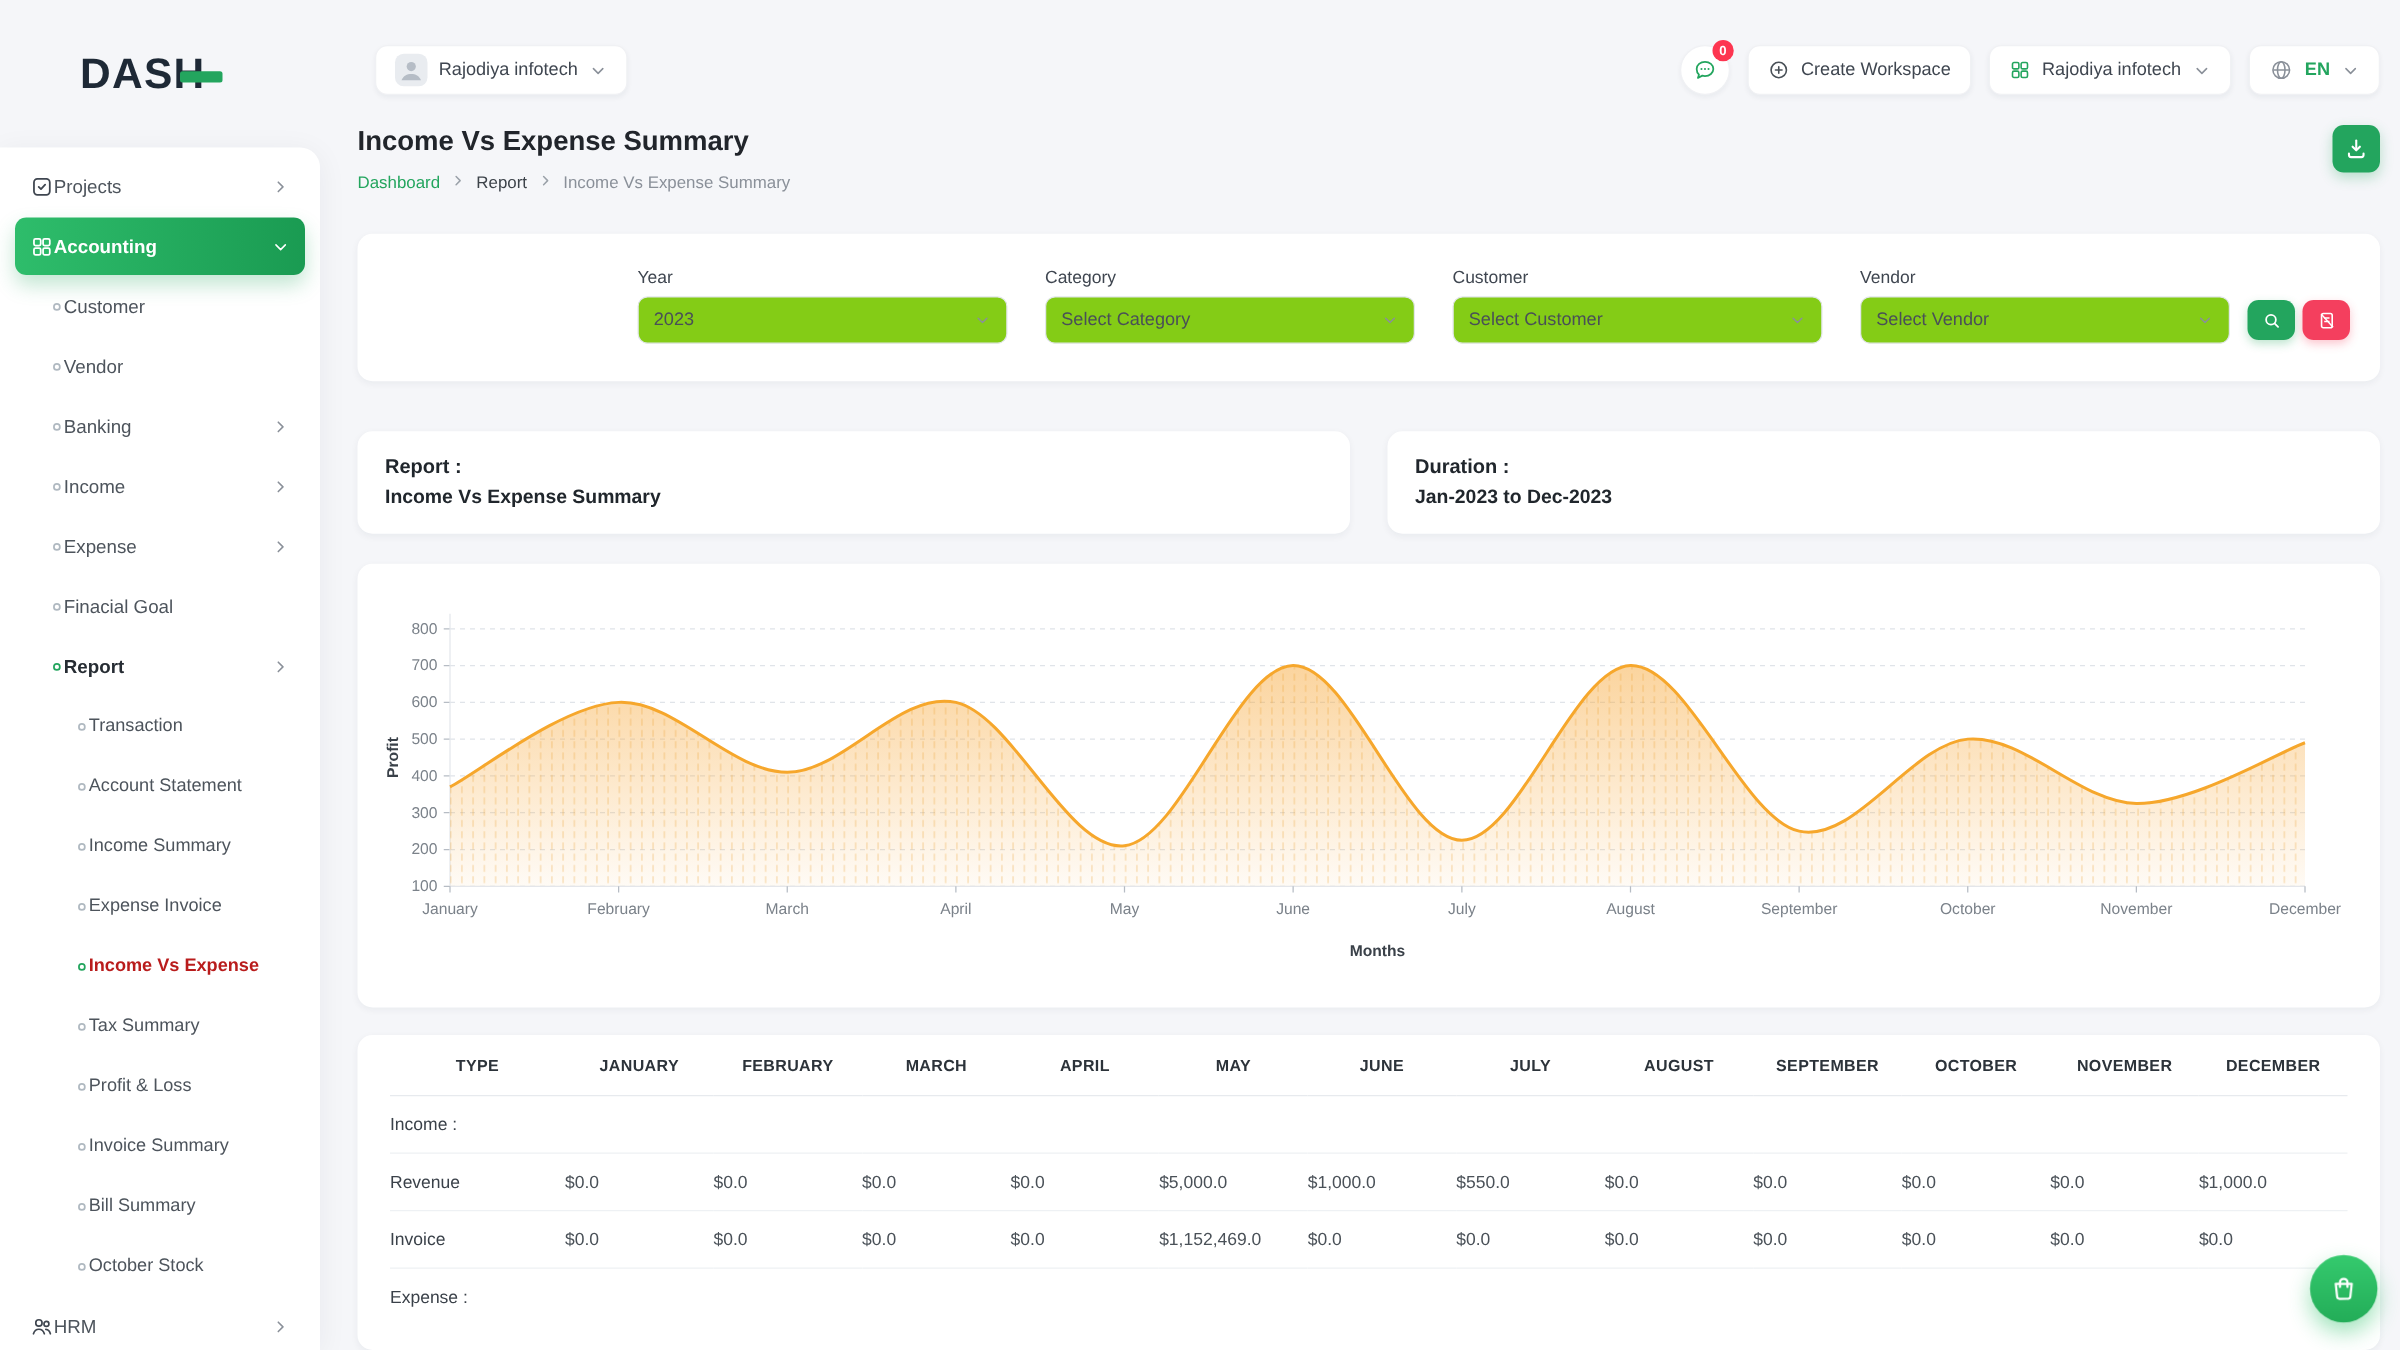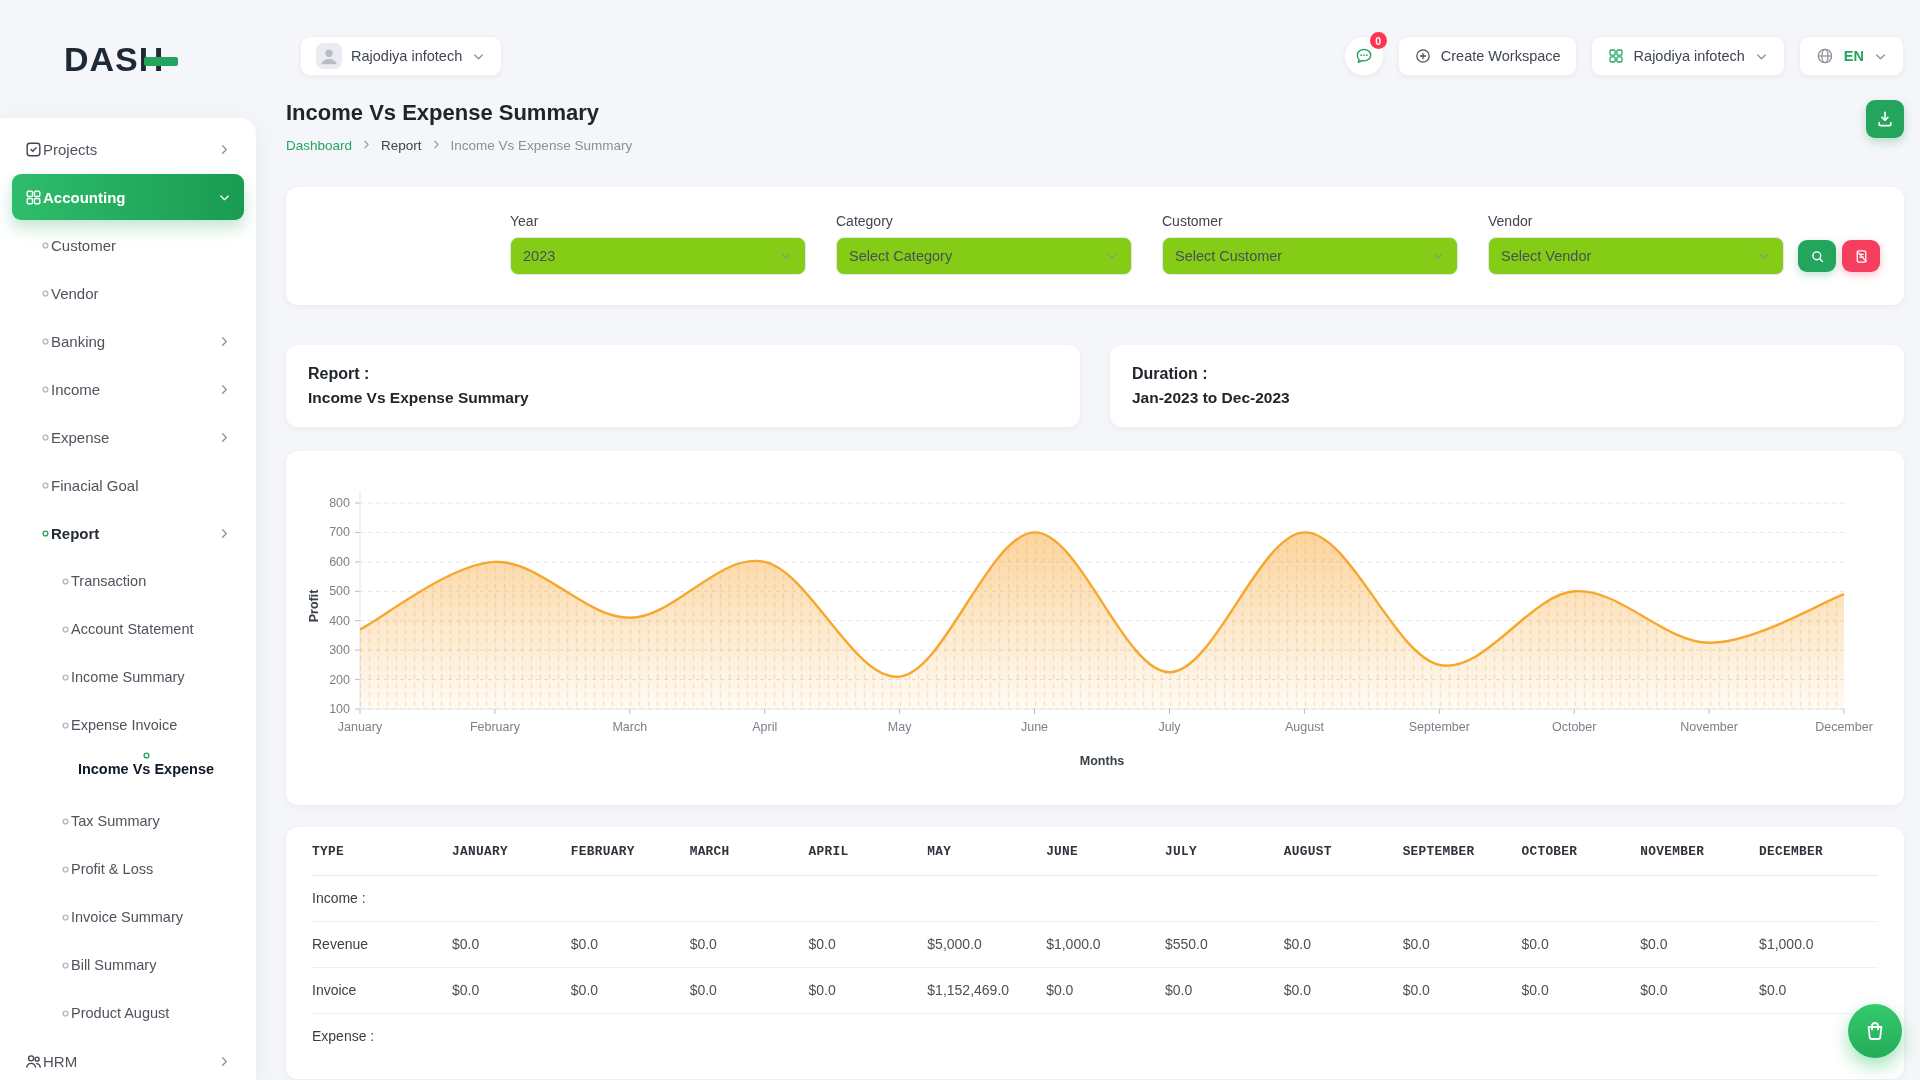--- a/index.html
+++ b/index.html
@@ -18,21 +18,21 @@
   .nav-item.level-1 { padding-left:28px; }
   .nav-item.level-2 { padding-left:48px; font-size:14.5px; }
   .nav-item .nav-chevron { margin-left:auto; color:#8a9099; display:flex; }
   .nav-icon { display:flex; color:#3f4650; }
   .nav-bullet { display:flex; color:#b0b9c1; }
   .nav-bullet.green { color:#23a55e; }
   .nav-item.active-pill { background:linear-gradient(90deg,#2ebd6b,#1a9b52); color:#fff; font-weight:600;
                           box-shadow:0 8px 16px rgba(35,165,94,.28); }
   .nav-item.active-pill .nav-icon, .nav-item.active-pill .nav-chevron { color:#fff; }
   .nav-item.expanded { color:#262c33; font-weight:600; }
-  .nav-item.active-link { color:#0f172a; font-weight:600;flex-direction:column; }
+  .nav-item.active-link { color:#b91c1c; font-weight:600; }
 
   
   .main { margin-left:256px; width:1664px; padding:0 16px 0 30px; }
 
   .topbar { margin-top:36px; display:flex; justify-content:space-between; align-items:center; }
   .topbar-right { display:flex; align-items:center; gap:14px; }
   .pill { display:flex; align-items:center; gap:9px; background:#fff; border-radius:10px; height:40px;
           padding:0 15px; font-size:14.5px; color:#3f4650; border:1px solid #f0f1f4;
           box-shadow:0 2px 4px rgba(20,30,50,.05); cursor:pointer; }
   .workspace-pill { margin-left:14px; }
@@ -76,22 +76,22 @@
   .summary-title { font-size:16px; font-weight:700; color:#20262c; }
   .summary-value { margin-top:6px; font-size:15.5px; font-weight:600; color:#20262c; }
 
   .chart-card { margin-top:24px; padding:18px 12px 14px 16px; }
   svg text { font-family:"Liberation Sans", sans-serif; }
   .tick { font-size:12.5px; fill:#7b828a; }
   .axis-label { font-size:12.5px; font-weight:bold; fill:#3a4149; }
 
   .table-card { margin-top:22px; padding:2px 26px 20px; overflow:hidden; }
   table { width:100%; border-collapse:collapse; table-layout:fixed; }
-  th { text-align:left; height:46px; font-size:12.8px; font-weight:700; color:#2c333a;
-       letter-spacing:.3px; border-bottom:1px solid #e7eaee;font-family:Liberation Mono, monospace; }
+  th { text-align:center; height:46px; font-size:12.8px; font-weight:700; color:#2c333a;
+       letter-spacing:.3px; border-bottom:1px solid #e7eaee; }
   td { height:46px; font-size:14px; color:#4a5158; border-top:1px solid #eef1f4; }
   tr:first-child td { border-top:none; }
   td.type-cell, td.section-cell { color:#3a4149; }
 
   .fab { position:fixed; right:18px; bottom:22px; width:54px; height:54px; border-radius:50%;
          background:linear-gradient(180deg,#35ca6e,#23ad58); display:flex; align-items:center;
          justify-content:center; box-shadow:0 8px 18px rgba(44,193,104,.45); cursor:pointer; border:none; }
 </style>
 </head>
 <body>
@@ -284,21 +284,21 @@
             </svg>
           </span>
           <span class="nav-label">Bill Summary</span>
         </div>
         <div class="nav-item level-2">
           <span class="nav-bullet">
             <svg viewBox="0 0 24 24" width="11" height="11">
               <circle cx="12" cy="12" r="5.2" fill="none" stroke="currentColor" stroke-width="3"></circle>
             </svg>
           </span>
-          <span class="nav-label">Product August</span>
+          <span class="nav-label">October Stock</span>
         </div>
         <div class="nav-item level-0">
           <span class="nav-icon">
             <svg viewBox="0 0 24 24" width="19" height="19">
               <g fill="none" stroke="currentColor" stroke-width="1.7" stroke-linecap="round">
                 <circle cx="9" cy="8" r="3.2"></circle>
                 <path d="M3.5 19c.9-3.1 3-4.6 5.5-4.6s4.6 1.5 5.5 4.6"></path>
                 <circle cx="16.6" cy="9" r="2.5"></circle>
                 <path d="M16 14.6c2.2.2 3.9 1.6 4.6 4.4"></path>
               </g>

